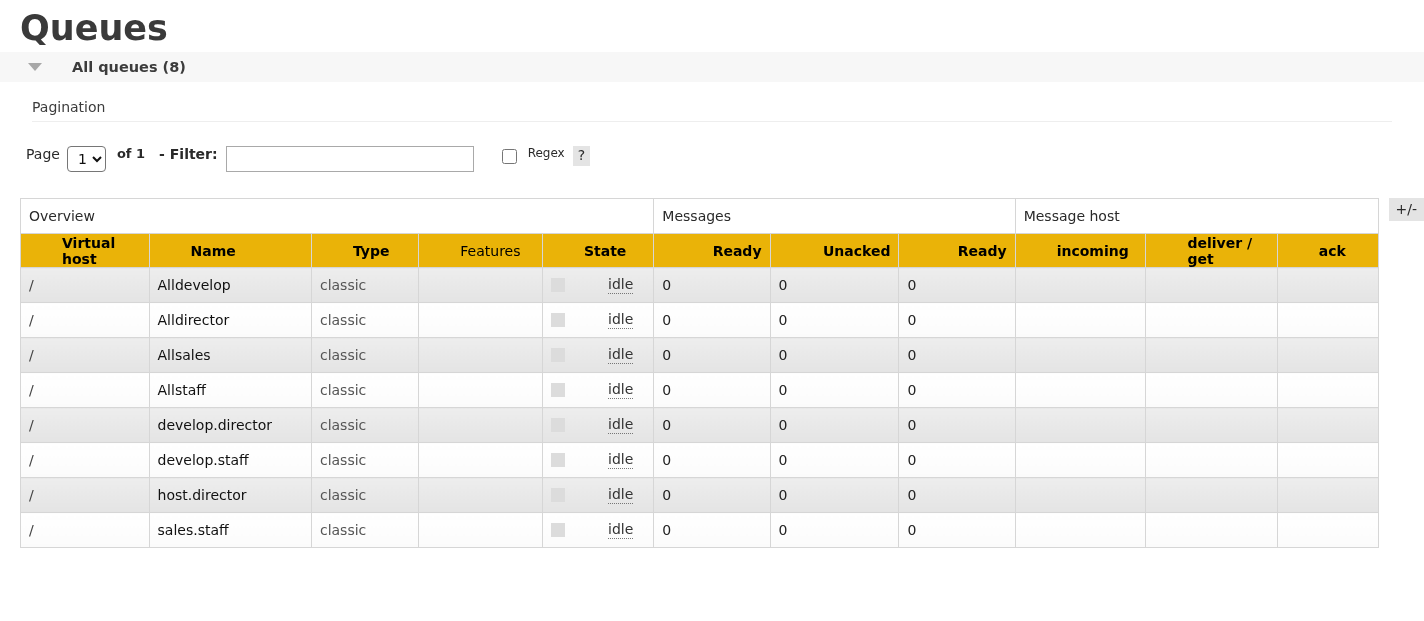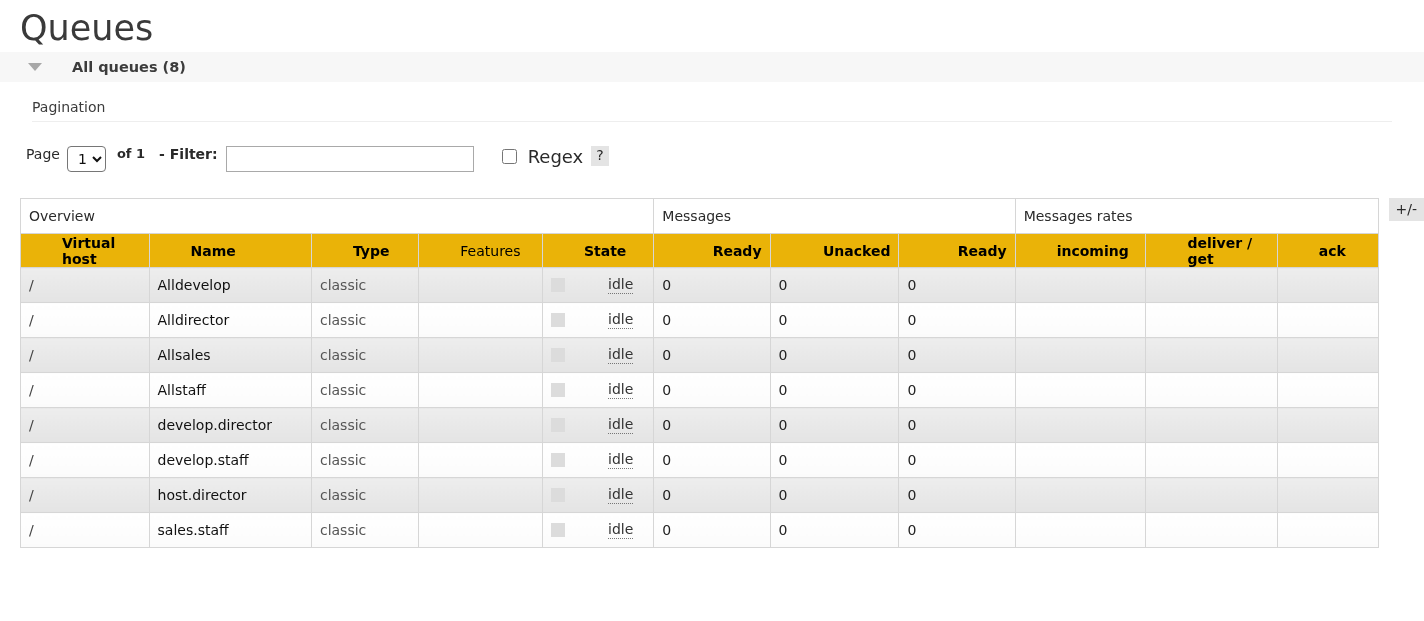--- a/index.html
+++ b/index.html
@@ -13,21 +13,21 @@
     font-family: "DejaVu Sans", "Liberation Sans", sans-serif;
     font-size: 12px;
     color: #000000;
     overflow: hidden;
   }
 
   
   .page-title {
     font-family: "DejaVu Sans", "Liberation Sans", sans-serif;
     font-size: 35px;
-    font-weight: 400;
+    font-weight: 700;
     color: #3a3a3a;
     margin: 0;
     padding: 6px 0 0 20px;
     letter-spacing: 0px;
     line-height: 44px;
   }
 
   
   .section-bar {
     background: #f7f7f7;
@@ -105,21 +105,21 @@
     padding: 0 4px;
     box-sizing: border-box;
   }
   input.regex-check {
     margin-left: 28px;
     width: 15px;
     height: 15px;
   }
   .regex-label {
     margin-left: 8px;
-    font-size: 18px;
+    font-size: 12px;
   }
   .help-btn {
     margin-left: 8px;
     background: #e4e4e4;
     color: #2a2a2a;
     font-size: 14px;
     padding: 1px 5px 3px 5px;
     cursor: pointer;
     user-select: none;
   }
@@ -257,21 +257,21 @@
     <span class="help-btn">?</span>
   </div>
 </div>
 
 <div class="table-area">
   <table class="queues">
     <thead>
       <tr class="group-row">
         <th colspan="5">Overview</th>
         <th colspan="3">Messages</th>
-        <th colspan="3">Messages rates</th>
+        <th colspan="3">Message host</th>
       </tr>
       <tr class="col-row">
         <th class="c-vhost">Virtual host</th>
         <th class="c-name">Name</th>
         <th class="c-type">Type</th>
         <th class="c-features plain">Features</th>
         <th class="c-state">State</th>
         <th class="c-ready num">Ready</th>
         <th class="c-unacked num">Unacked</th>
         <th class="c-total num">Ready</th>

